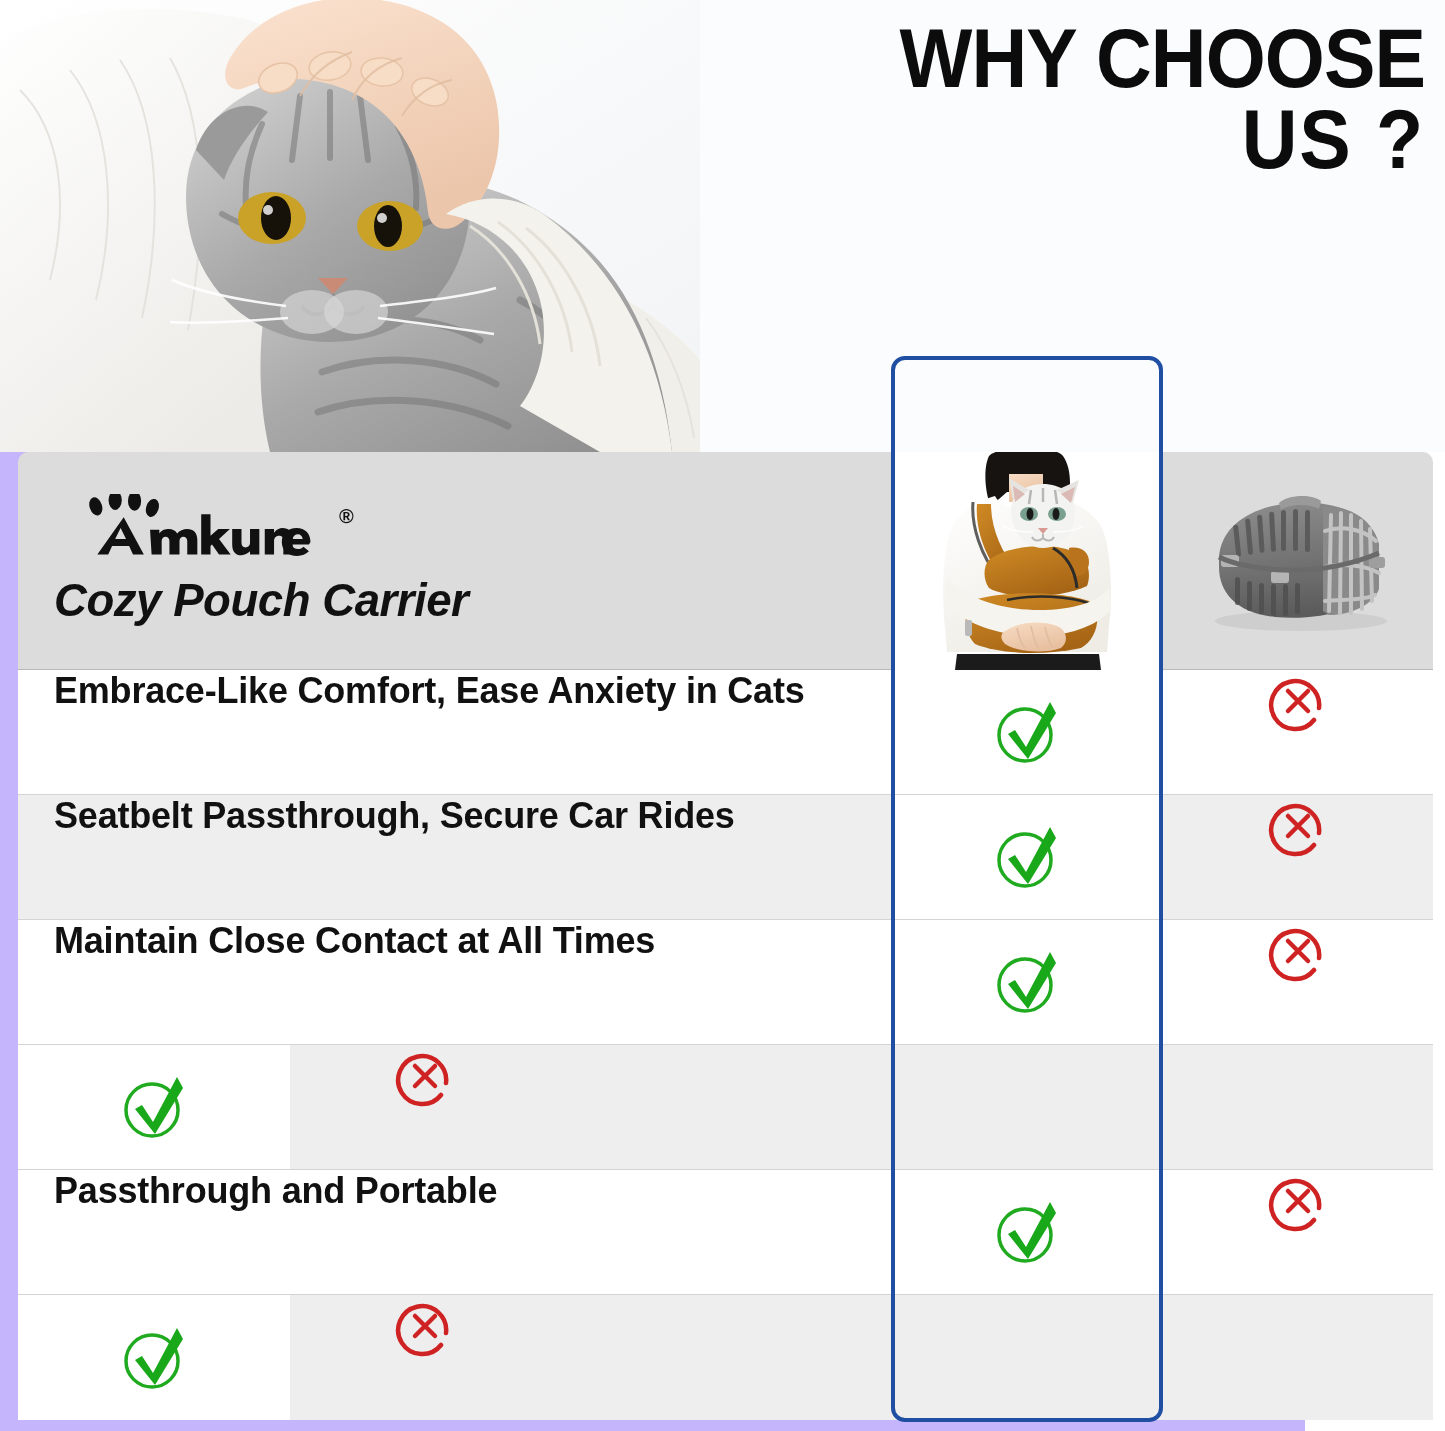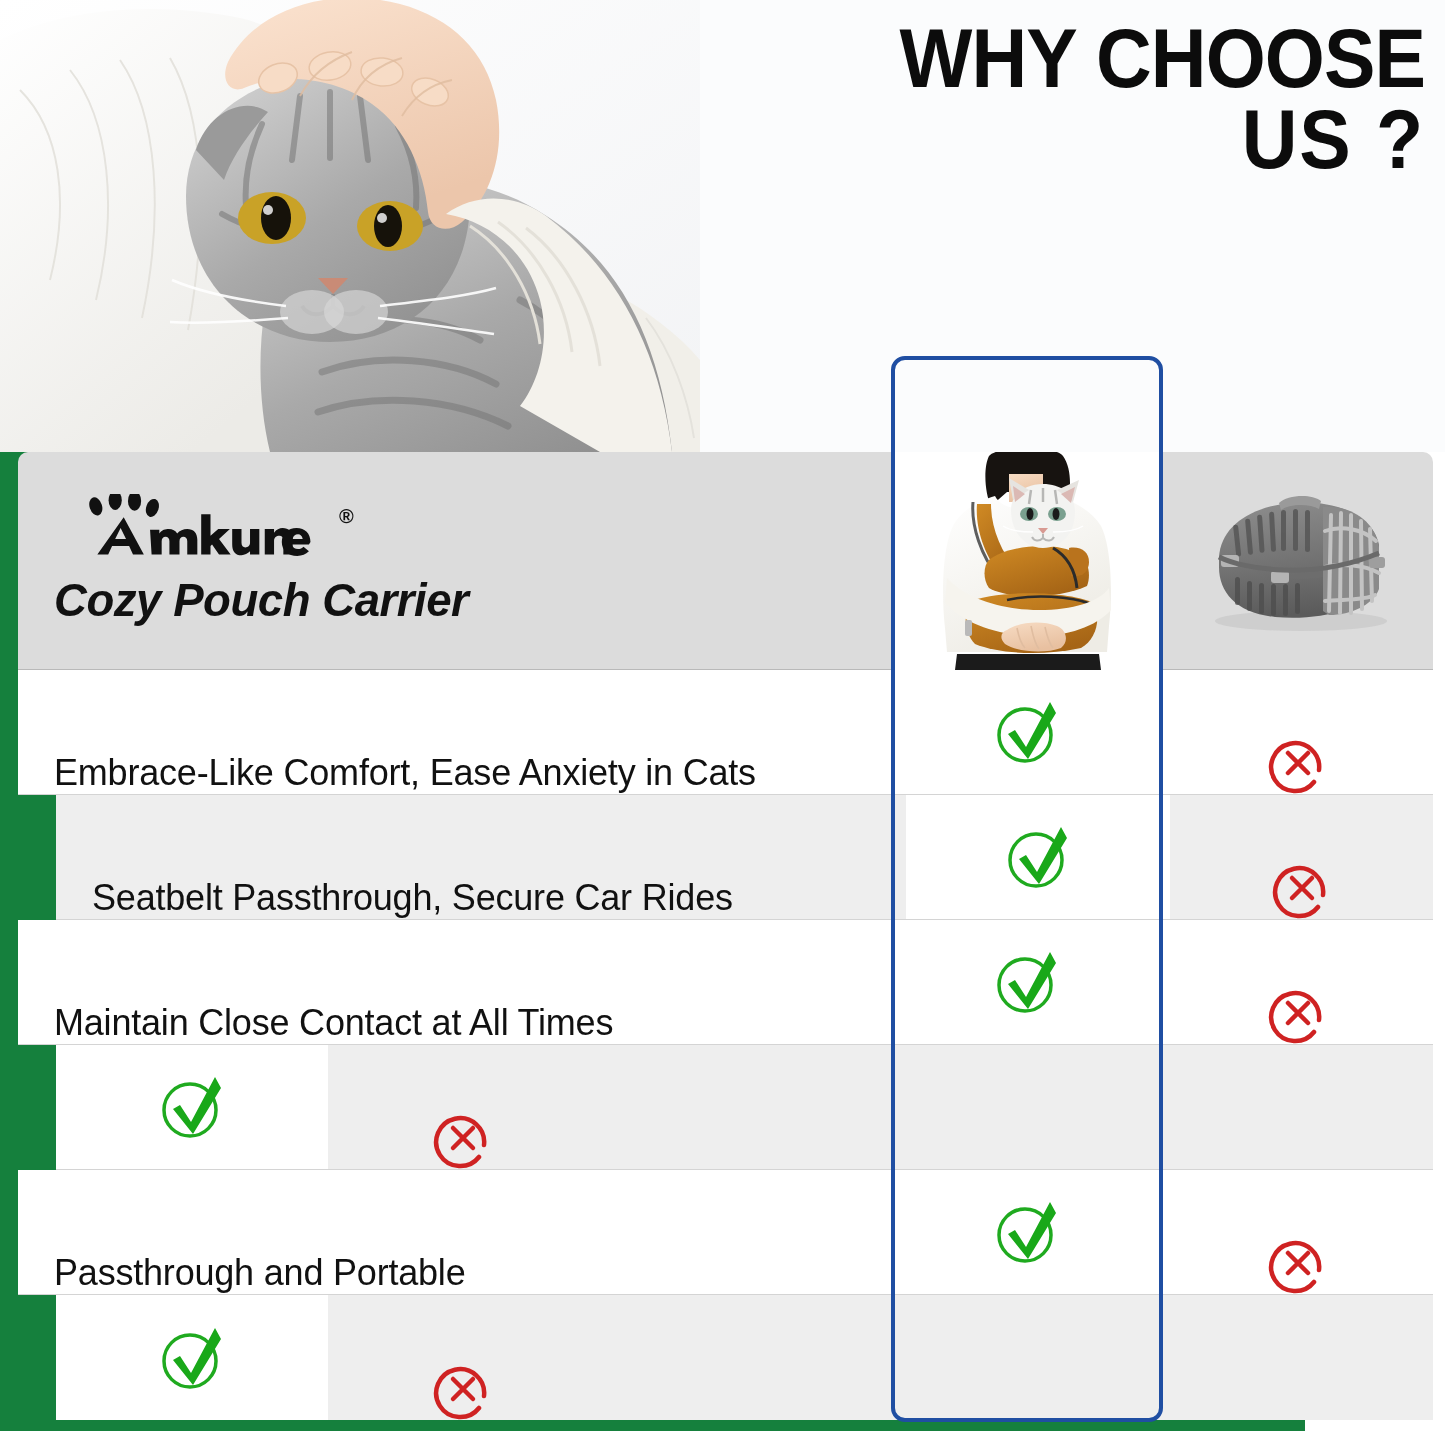--- a/index.html
+++ b/index.html
@@ -2,21 +2,21 @@
 <html><head>
 <meta charset="utf-8">
 <style>
   * { margin:0; padding:0; box-sizing:border-box; }
   html, body {
     width:1445px; height:1431px;
     background:#ffffff;
     font-family:"Liberation Sans", sans-serif;
     overflow:hidden;
   }
-  #page { position:relative; width:1305px; height:1431px; background:#15803d; }
+  #page { position:relative; width:1305px; height:1431px; background:#c4b5fd; }
 
   
   .hero { position:absolute; left:0; top:0; width:1445px; height:452px; background:#fbfcfd; }
 
   .hero-photo { position:absolute; left:0; top:0; width:700px; height:452px; overflow:hidden; }
   .hero-photo svg { display:block; width:700px; height:452px; }
 
   .hero-title {
     position:absolute; right:20px; top:18px; width:760px;
     text-align:right;
@@ -60,22 +60,22 @@
     white-space:nowrap;
   }
 
   
   .head-thumb { position:absolute; top:0; height:218px; display:flex; align-items:center; justify-content:center; }
   .thumb-ours { left:873px; width:272px; background:#ffffff; }
   .thumb-theirs { left:1145px; width:270px; }
   .head-thumb svg { display:block; }
 
   
-  .row { position:relative; display:flex; align-items:flex-end; height:125px; border-bottom:1px solid #d4d4d4; }
-  .row.alt { background:#eeeeee;margin-left:38px; }
+  .row { position:relative; display:flex; align-items:flex-start; height:125px; border-bottom:1px solid #d4d4d4;font-weight:bold; }
+  .row.alt { background:#eeeeee; }
   .row.plain { background:#ffffff; }
   .row:last-child { border-bottom:none; }
 
   .row-label {
     width:873px;
     padding-left:36px;
     font-size:36px;
     color:#111111;
     letter-spacing:-0.2px;
     white-space:nowrap;

